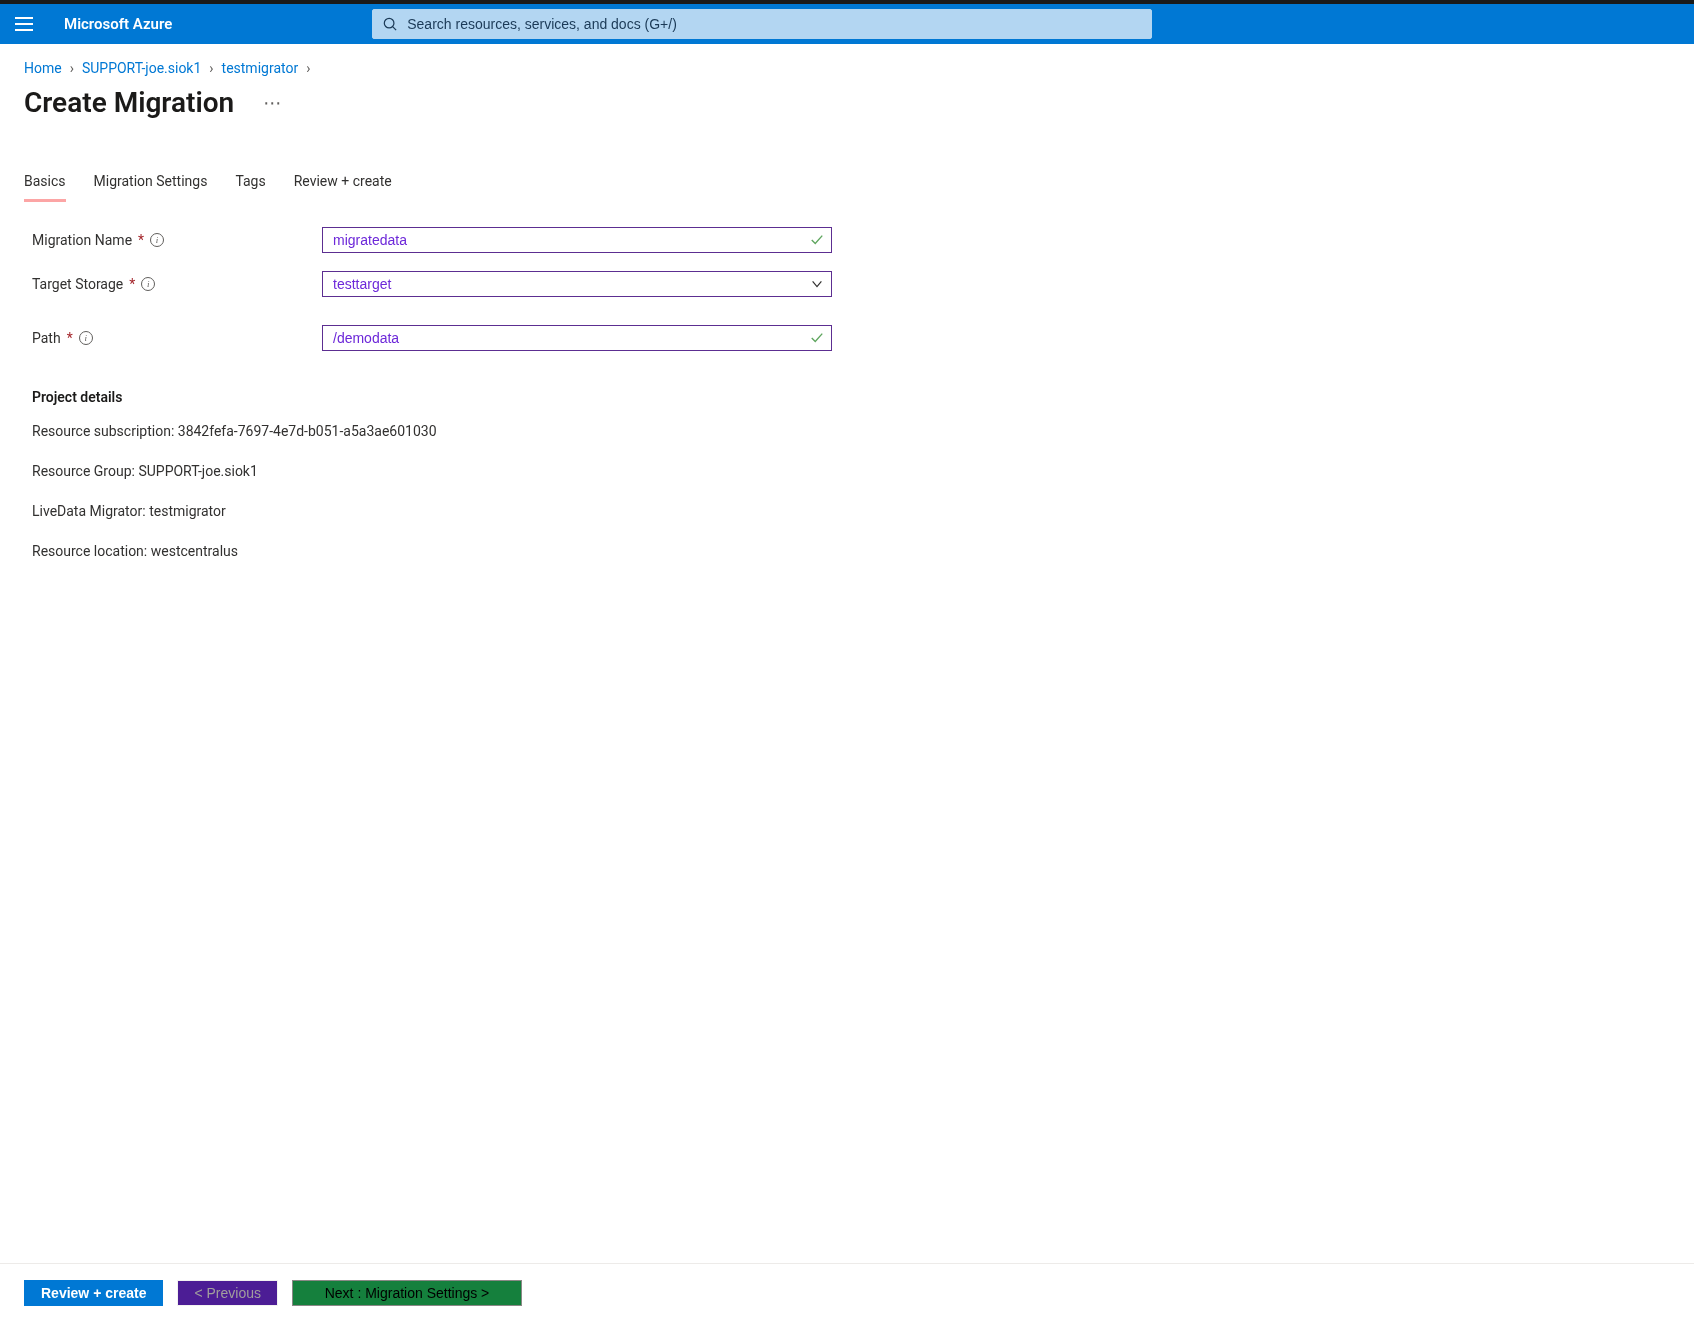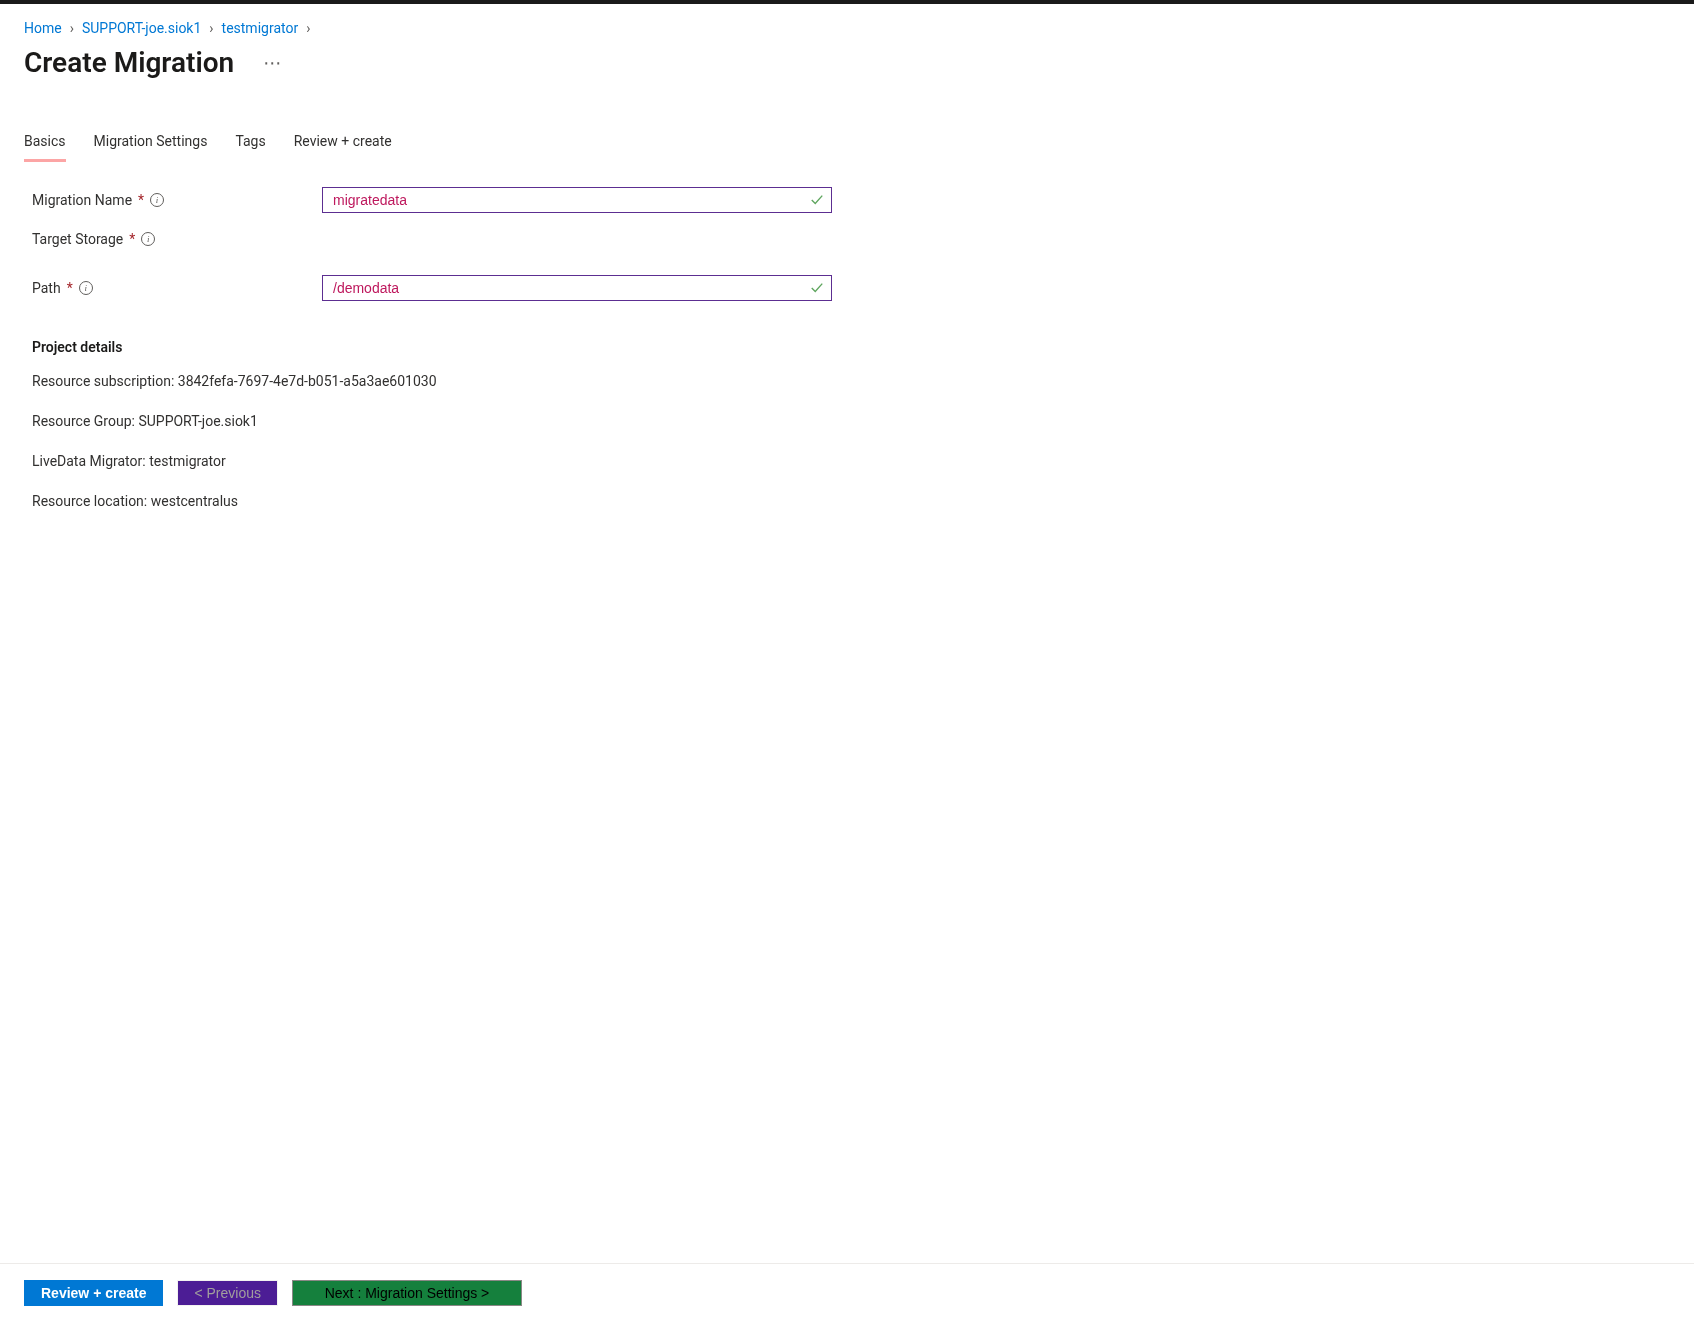--- a/index.html
+++ b/index.html
@@ -166,21 +166,21 @@
     width: 510px;
     position: relative;
   }
   .input-box {
     width: 100%;
     height: 26px;
     border: 1px solid #5c2e91;
     background: #fff;
     padding: 0 30px 0 10px;
     font-size: 14px;
-    color: #be185d;
+    color: #6d28d9;
     outline: none;
   }
   .end-icon {
     position: absolute;
     right: 8px;
     top: 50%;
     transform: translateY(-50%);
     display: flex;
     align-items: center;
     pointer-events: none;
@@ -232,20 +232,39 @@
     color: #a19f9d;
     cursor: not-allowed;
   }
 </style>
 </head>
 <body>
 
 <div class="root">
   <div class="black-strip"></div>
 
+  <div class="topbar">
+    <div class="hamburger">
+      <svg width="18" height="14" viewBox="0 0 18 14" fill="none">
+        <line x1="0" y1="1" x2="18" y2="1" stroke-width="2"></line>
+        <line x1="0" y1="7" x2="18" y2="7" stroke-width="2"></line>
+        <line x1="0" y1="13" x2="18" y2="13" stroke-width="2"></line>
+      </svg>
+    </div>
+    <div class="brand">Microsoft Azure</div>
+    <div class="search-wrap">
+      <div class="search">
+        <svg width="14" height="14" viewBox="0 0 16 16" fill="none" stroke="#1b3a57" stroke-width="1.4">
+          <circle cx="7" cy="7" r="5.5"></circle>
+          <line x1="11" y1="11" x2="15" y2="15"></line>
+        </svg>
+        <input type="text" placeholder="Search resources, services, and docs (G+/)" style="">
+      </div>
+    </div>
+  </div>
 
   <div class="content">
 
     <div class="breadcrumb">
       <a>Home</a>
       <span class="sep">›</span>
       <a>SUPPORT-joe.siok1</a>
       <span class="sep">›</span>
       <a>testmigrator</a>
       <span class="sep">›</span>
@@ -280,20 +299,28 @@
           </span>
         </div>
       </div>
 
       <div class="form-row">
         <div class="form-label">
           <span>Target Storage</span>
           <span class="req">*</span>
           <span class="info-icon">i</span>
         </div>
+        <div class="field">
+          <input class="input-box" type="text" readonly="" value="testtarget" style="">
+          <span class="end-icon clickable">
+            <svg width="14" height="14" viewBox="0 0 16 16" fill="none" stroke="#323130" stroke-width="1.4">
+              <polyline points="3,5 8,11 13,5"></polyline>
+            </svg>
+          </span>
+        </div>
       </div>
 
       <div class="form-row gap-extra">
         <div class="form-label">
           <span>Path</span>
           <span class="req">*</span>
           <span class="info-icon">i</span>
         </div>
         <div class="field">
           <input class="input-box" type="text" value="/demodata" style="">

